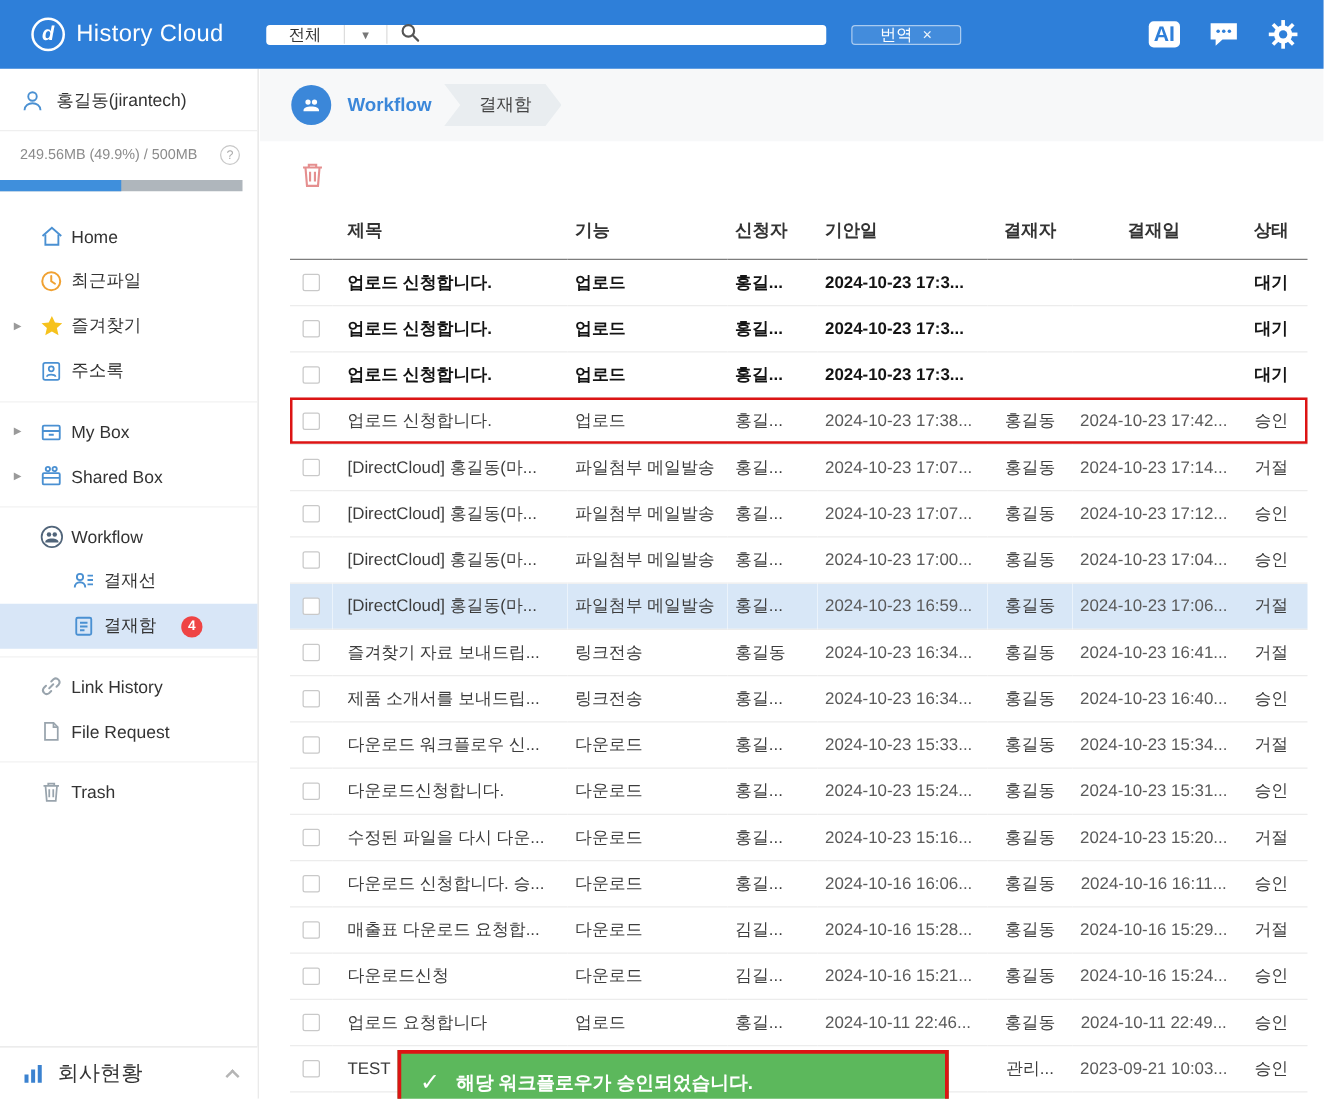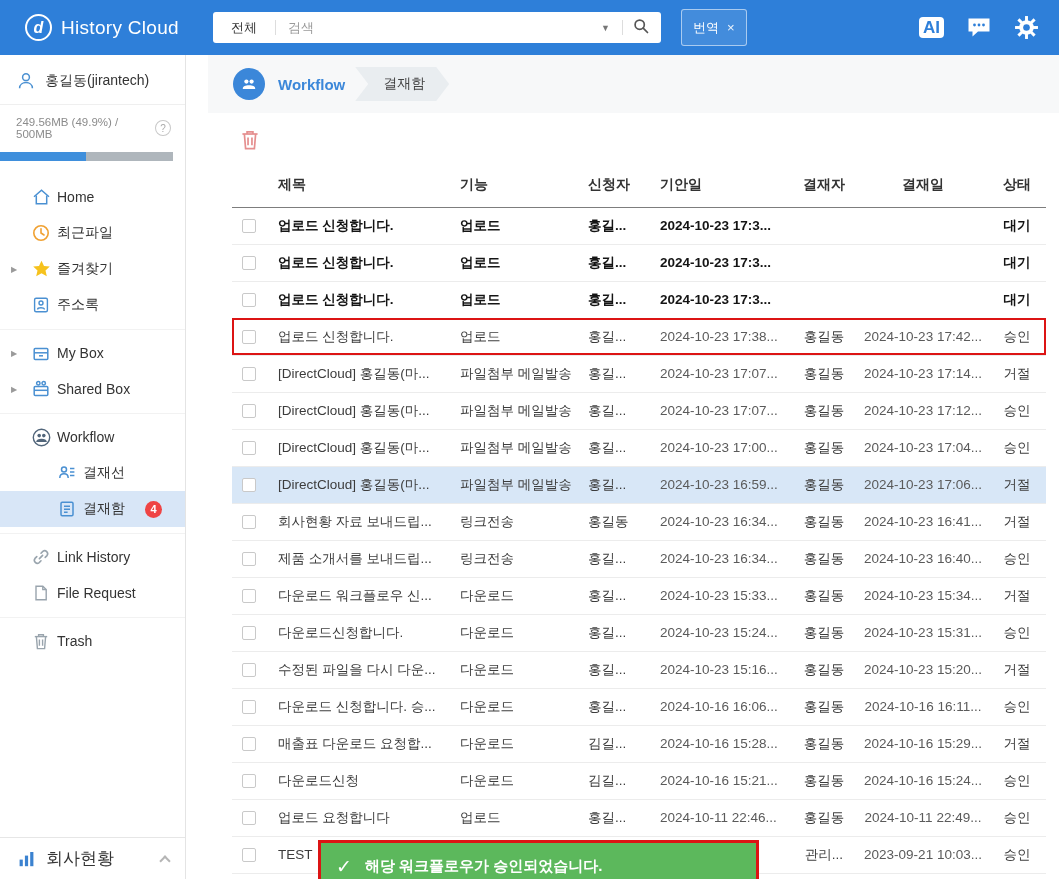--- a/index.html
+++ b/index.html
@@ -6,34 +6,34 @@
   html, body { width: 1059px; height: 879px; }
   body {
     position: relative; overflow: hidden; background: #fff;
     font-family: "Liberation Sans", "DejaVu Sans", sans-serif;
   }
   
   .topbar { position: absolute; top: 0; left: 0; right: 0; height: 55px; background: #2e7fd9; display: flex; align-items: center; z-index: 6; }
   .logo { flex: 0 0 207px; display: flex; align-items: center; gap: 9px; padding-left: 25px; cursor: pointer; }
   .logo-mark { width: 27px; height: 27px; border: 2px solid #fff; border-radius: 50%; color: #fff; font-size: 16px; font-weight: bold; font-style: italic; display: flex; align-items: center; justify-content: center; }
   .logo-text { color: #fff; font-size: 19px; letter-spacing: .3px; }
-  .searchbar { flex: 0 0 448px; height: 31px; background: #fff; border-radius: 3px; display: flex; align-items: center; margin-left: 6px; }
+  .searchbar { flex: 0 0 448px; height: 16px; background: #fff; border-radius: 3px; display: flex; align-items: center; margin-left: 6px; }
   .scope { border: none; background: none; font-size: 13px; color: #333; padding: 0 18px; cursor: pointer; font-family: inherit; }
   .vsep { width: 1px; height: 15px; background: #ddd; }
   .search-input { flex: 1; min-width: 0; border: none; outline: none; font-size: 13px; color: #333; padding: 0 12px; font-family: inherit; }
   .search-input::placeholder { color: #9a9a9a; }
   .caret { font-size: 9px; color: #777; padding: 0 12px; cursor: pointer; }
   .search-btn { border: none; background: none; padding: 0 12px 0 10px; display: flex; align-items: center; cursor: pointer; }
-  .chip { margin-left: 20px; height: 37px; padding: 0 11px; display: flex; align-items: center; gap: 8px; border: 1px solid rgba(255,255,255,.55); background: rgba(255,255,255,.1); border-radius: 3px; color: #fff; font-size: 13px; cursor: pointer; }
+  .chip { margin-left: 20px; height: 16px; padding: 0 22px; display: flex; align-items: center; gap: 8px; border: 1px solid rgba(255,255,255,.55); background: rgba(255,255,255,.1); border-radius: 3px; color: #fff; font-size: 13px; cursor: pointer; }
   .chip-x { opacity: .9; }
   .top-icons { margin-left: auto; display: flex; align-items: center; gap: 23px; padding-right: 20px; }
   .ai-badge { background: #fff; color: #2e7fd9; width: 25px; height: 21px; border-radius: 4px; font-size: 17px; font-weight: bold; display: flex; align-items: center; justify-content: center; cursor: pointer; }
   .tb-icon { display: flex; cursor: pointer; }
   
-  .sidebar { position: absolute; top: 55px; left: 0; bottom: 0; width: 186px; background: #fff; border-right: 1px solid #e4e4e4; z-index: 4; }
+  .sidebar { position: absolute; top: 55px; left: 0; bottom: 0; width: 207px; background: #fff; border-right: 1px solid #e4e4e4; z-index: 4; }
   .user-row { display: flex; align-items: center; gap: 9px; padding: 16px 0 13px 16px; border-bottom: 1px solid #efefef; }
   .user-name { font-size: 14px; color: #333; }
   .storage-row { display: flex; align-items: center; justify-content: space-between; padding: 11px 14px 0 16px; }
   .storage-text { font-size: 11.5px; color: #8b8b8b; }
   .q-icon { width: 16px; height: 16px; border: 1px solid #c8c8c8; border-radius: 50%; color: #aaa; font-size: 10px; display: flex; align-items: center; justify-content: center; cursor: pointer; }
   .progress { height: 9px; background: #afb6bc; margin: 12px 12px 10px 0; }
   .progress-fill { height: 100%; background: #3f8fdc; }
   .menu { padding-top: 8px; }
   .menu-item { height: 36px; display: flex; align-items: center; gap: 6px; padding-left: 31px; font-size: 14px; color: #333; position: relative; cursor: pointer; }
   .menu-item.sub { padding-left: 57px; }
@@ -76,21 +76,20 @@
 <div>
 
   <header class="topbar">
     <div class="logo">
       <span class="logo-mark">d</span>
       <span class="logo-text">History Cloud</span>
     </div>
     <div class="searchbar">
       <button class="scope">전체</button>
       <span class="vsep"></span>
-      <input class="search-input" placeholder="검색" style="">
       <span class="caret">▼</span>
       <span class="vsep"></span>
       <button class="search-btn">
         <span>
           <svg width="16" height="16" viewBox="0 0 16 16" fill="none" stroke="#555" stroke-width="1.7">
               <circle cx="6.7" cy="6.7" r="4.6"></circle>
               <path d="M10.2 10.2 L14.5 14.5" stroke-linecap="round"></path>
             </svg>
         </span>
       </button>
@@ -433,21 +432,21 @@
               <td class="col3">홍길...</td>
               <td class="col4">2024-10-23 16:59...</td>
               <td class="col5">홍길동</td>
               <td class="col6">2024-10-23 17:06...</td>
               <td class="col7">거절</td>
             </tr>
             <tr>
               <td class="col0">
                 <div class="checkbox"></div>
               </td>
-              <td class="col1">회사현황 자료 보내드립...</td>
+              <td class="col1">즐겨찾기 자료 보내드립...</td>
               <td class="col2">링크전송</td>
               <td class="col3">홍길동</td>
               <td class="col4">2024-10-23 16:34...</td>
               <td class="col5">홍길동</td>
               <td class="col6">2024-10-23 16:41...</td>
               <td class="col7">거절</td>
             </tr>
             <tr>
               <td class="col0">
                 <div class="checkbox"></div>

